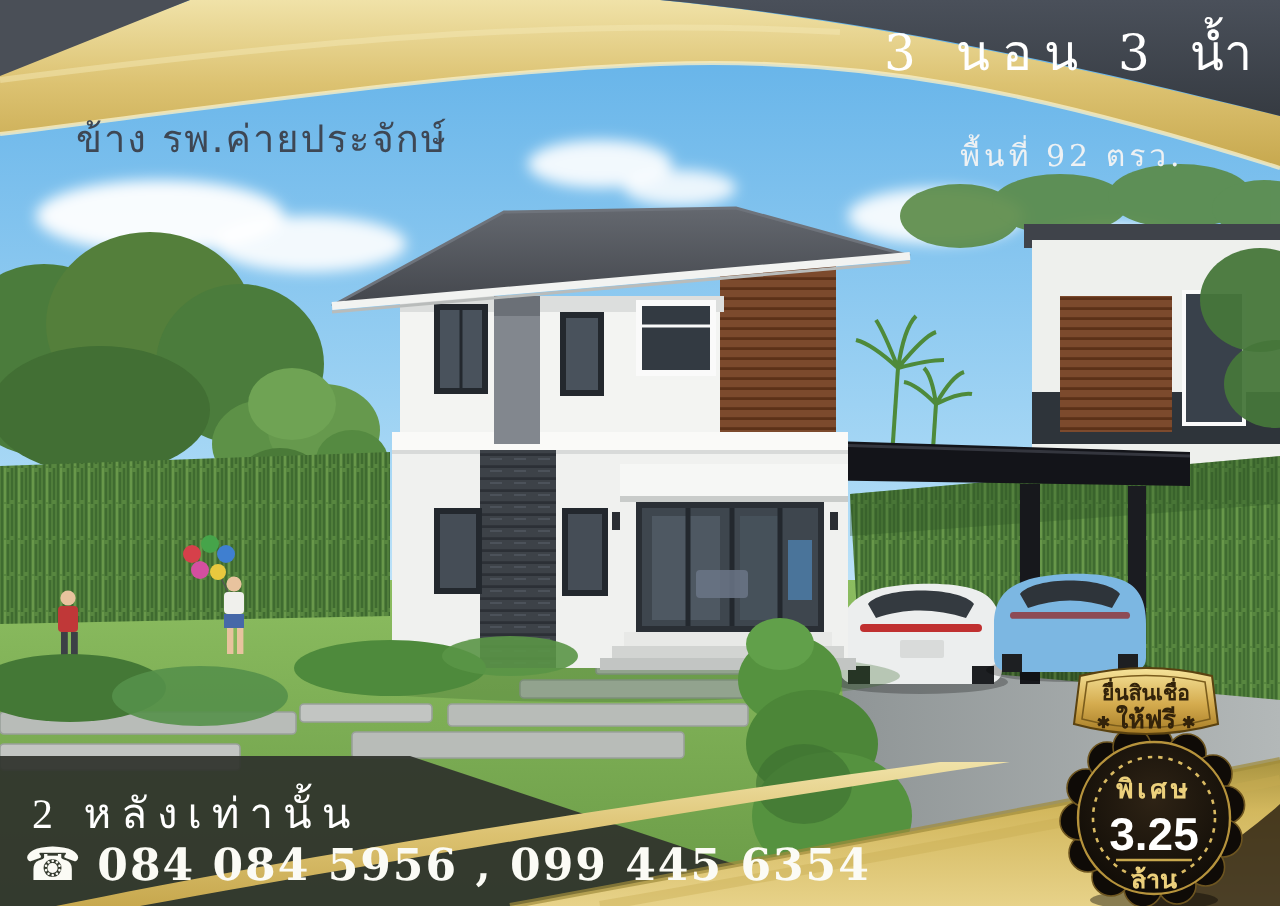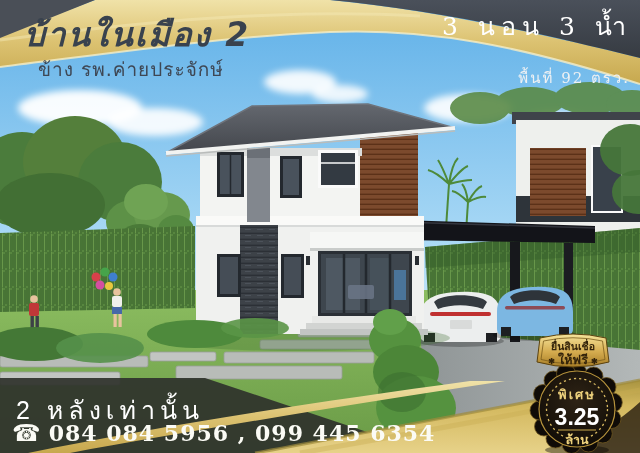--- a/index.html
+++ b/index.html
@@ -11,26 +11,26 @@
   #scene{position:absolute;left:0;top:0;width:640px;height:453px;display:block;}
   .ovl{position:absolute;white-space:nowrap;}
   #title{
     left:24px;top:8px;font-size:33px;font-weight:bold;font-style:italic;
     letter-spacing:2px;color:#39424e;font-family:"DejaVu Sans",sans-serif;
   }
   #subtitle{
     left:38px;top:54px;font-size:19px;color:#3e4754;letter-spacing:1px;
     font-family:"DejaVu Sans",sans-serif;
   }
-  #specs{right:8px;top:6px;text-align:right;color:#ffffff;font-family:"DejaVu Serif",serif;}
+  #specs{right:8px;top:6px;text-align:center;color:#ffffff;font-family:"DejaVu Serif",serif;}
   #spec-rooms{font-size:25px;letter-spacing:6px;}
   #spec-area{font-size:15px;letter-spacing:2px;margin-top:20px;color:#eef1f3;padding-right:2px;}
   #availability{
-    left:16px;top:390px;font-size:25px;color:#ffffff;letter-spacing:5px;
-    font-family:Liberation Sans, sans-serif;
+    left:16px;top:390px;font-size:21px;color:#ffffff;letter-spacing:5px;
+    font-family:Liberation Serif, serif;
   }
   #phone-row{
     left:12px;top:420px;font-size:22px;color:#fbfbf5;
     font-family:"DejaVu Serif",serif;letter-spacing:1px;font-weight:bold;
   }
   #phone-row .ph-icon{font-size:23px;margin-right:7px;font-family:"DejaVu Sans",sans-serif;}
 </style>
 </head>
 <body>
 
@@ -334,21 +334,20 @@
 
     <g>
       <path d="M540,338 Q573,330 606,338 L609,362 Q573,372 537,362 Z" fill="url(#ribG)" stroke="#5a4210" stroke-width="1"></path>
       <path d="M543.5,341 Q573,334.5 602.5,341 L605,359.5 Q573,368 541,359.5 Z" fill="none" stroke="#7a5c1c" stroke-width="0.8"></path>
       <text x="573" y="350" text-anchor="middle" font-size="10.5" font-weight="bold" fill="#33230a" font-family="Liberation Sans, sans-serif">ยื่นสินเชื่อ</text>
       <text x="573" y="364" text-anchor="middle" font-size="12.5" font-weight="bold" fill="#33230a" font-family="Liberation Sans, sans-serif"><tspan font-size="8">✱</tspan><tspan dx="3">ให้ฟรี</tspan><tspan dx="3" font-size="8">✱</tspan></text>
     </g>
   </g>
 </svg>
 
-<div id="title" class="ovl">บ้านในเมือง 2</div>
 <div id="subtitle" class="ovl">ข้าง รพ.ค่ายประจักษ์</div>
 <div id="specs" class="ovl">
   <div id="spec-rooms">3 นอน 3 น้ำ</div>
   <div id="spec-area">พื้นที่ 92 ตรว.</div>
 </div>
 <div id="availability" class="ovl">2 หลังเท่านั้น</div>
 <div id="phone-row" class="ovl"><span class="ph-icon">☎</span><span>084 084 5956 , 099 445 6354</span></div>
 
 </div>
 

